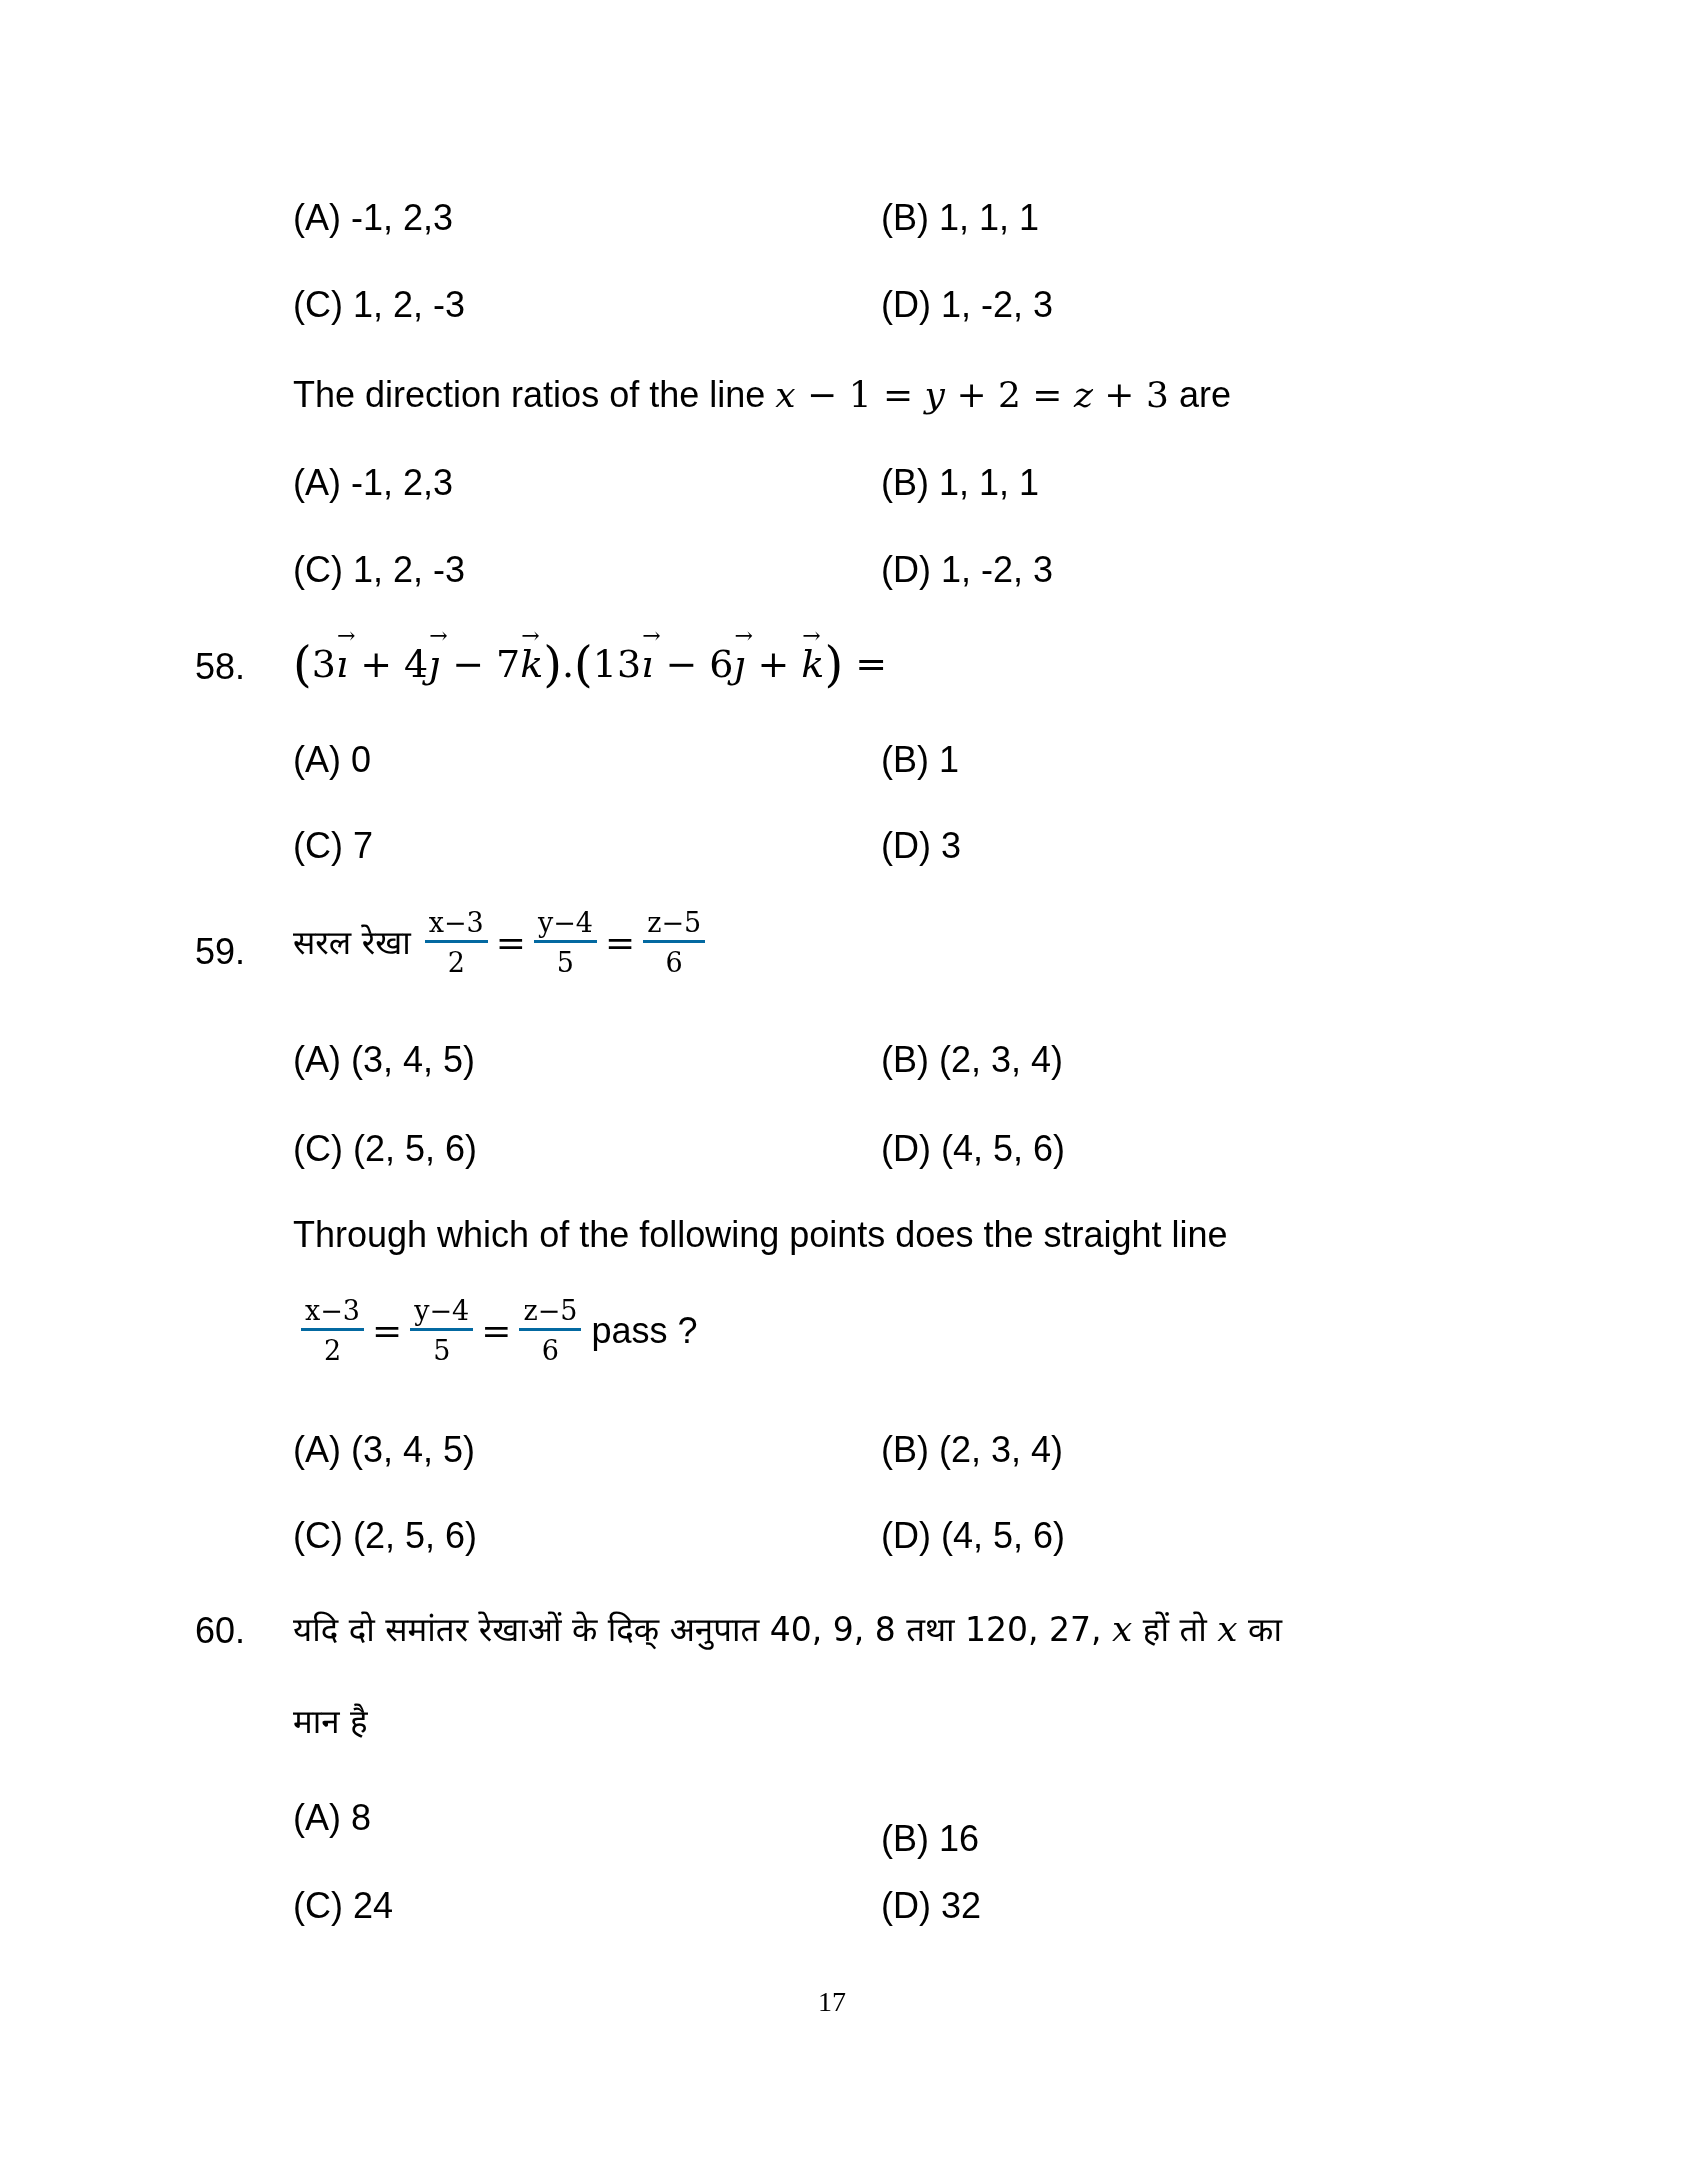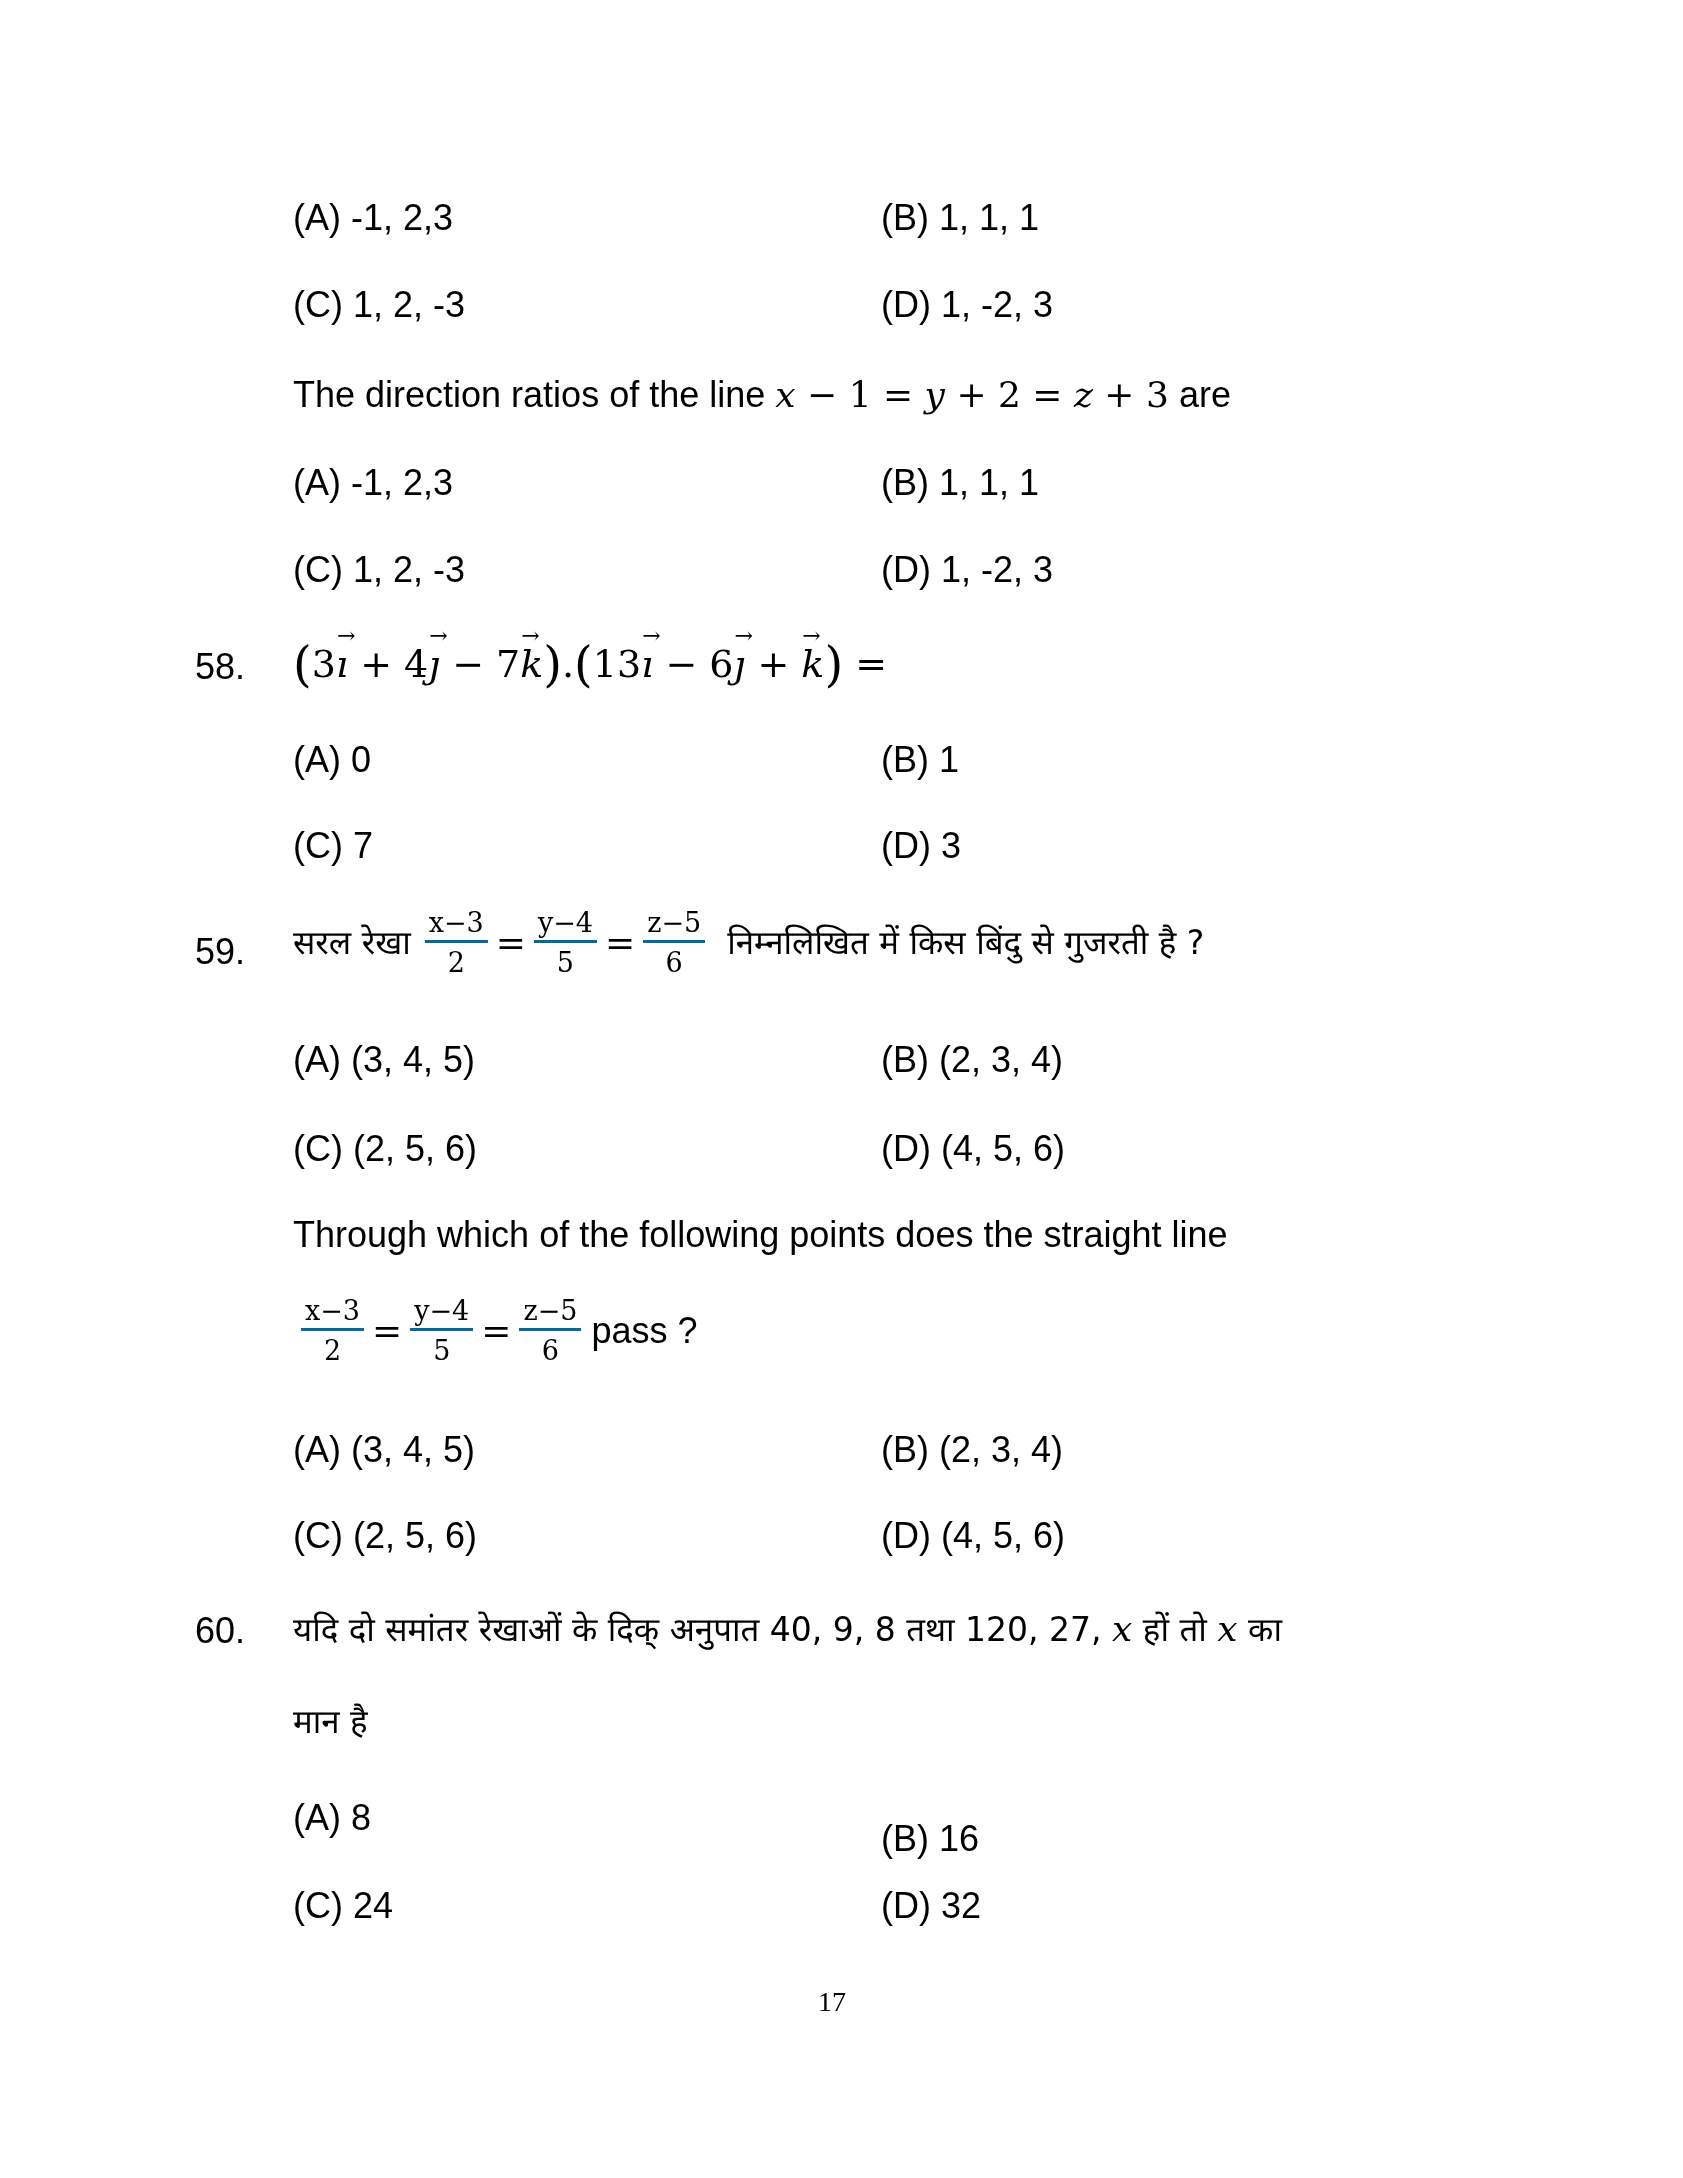--- a/index.html
+++ b/index.html
@@ -56,21 +56,20 @@
   <span class="frac">
       <span class="num">y−4</span>
       <span class="den">5</span>
     </span>
   <span class="eq">=</span>
   <span class="frac">
       <span class="num">z−5</span>
       <span class="den">6</span>
     </span>
   <span style="width:18px"></span>
-  <span class="hi">निम्नलिखित में किस बिंदु से गुजरती है ?</span>
 </div>
 <div class="t" style="left:293px; top:1042px;">(A) (3,  4, 5)</div>
 <div class="t" style="left:881px; top:1042px;">(B) (2, 3,  4)</div>
 <div class="t" style="left:293px; top:1131px;">(C) (2, 5, 6)</div>
 <div class="t" style="left:881px; top:1131px;">(D) (4,  5, 6)</div>
 
 <div class="t" style="left:293px; top:1217px;">Through which of the following points does the straight line</div>
 <div class="t" style="left:297px; top:1297px; display:flex; align-items:center;">
   <span class="frac">
       <span class="num">x−3</span>

